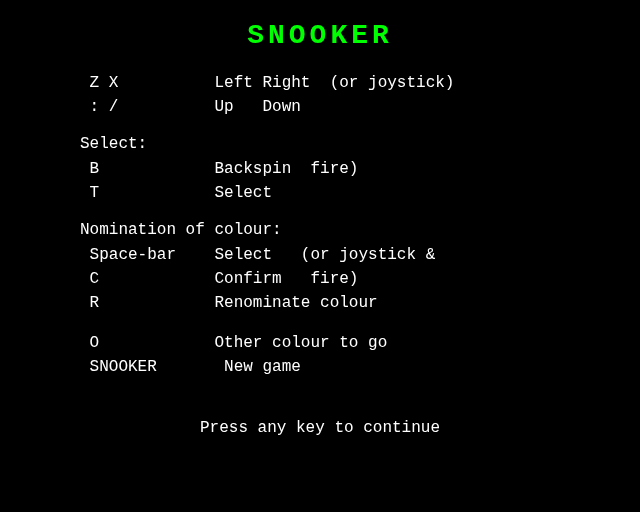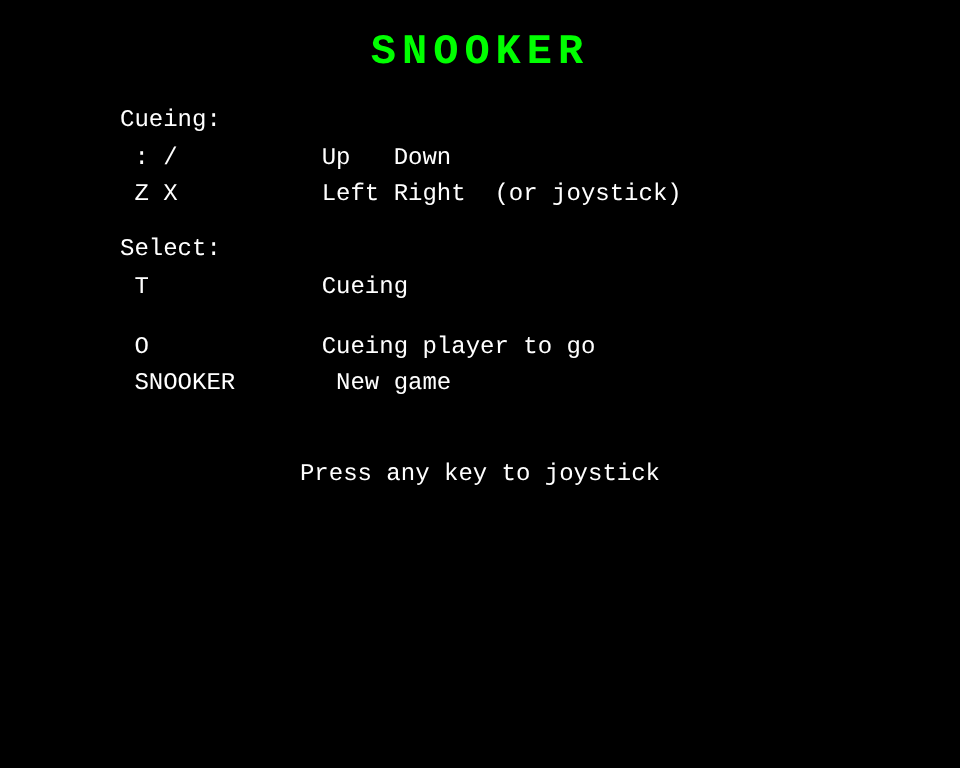--- a/index.html
+++ b/index.html
@@ -54,28 +54,34 @@
     }
   </style>
 </head>
 <body>
 
 <div class="screen">
   <div class="title">SNOOKER</div>
 
   <div id="sections-container">
       <div class="section">
-        <div class="section-label">Cueing:</div>
+        <div class="key-row"> Z X          Left Right  (or joystick)</div>
         <div class="key-row"> : /          Up   Down</div>
-        <div class="key-row"> Z X          Left Right  (or joystick)</div>
       </div>
       <div class="section">
         <div class="section-label">Select:</div>
-        <div class="key-row"> T            Cueing</div>
+        <div class="key-row"> B            Backspin  fire)</div>
+        <div class="key-row"> T            Select</div>
       </div>
       <div class="section">
-        <div class="key-row"> O            Cueing player to go</div>
+        <div class="section-label">Nomination of colour:</div>
+        <div class="key-row"> Space-bar    Select   (or joystick &amp;</div>
+        <div class="key-row"> C            Confirm   fire)</div>
+        <div class="key-row"> R            Renominate colour</div>
+      </div>
+      <div class="section">
+        <div class="key-row"> O            Other colour to go</div>
         <div class="key-row"> SNOOKER       New game</div>
       </div>
     </div>
 
-  <div class="press-any-key">Press any key to joystick</div>
+  <div class="press-any-key">Press any key to continue</div>
 </div>
 
 </body></html>

